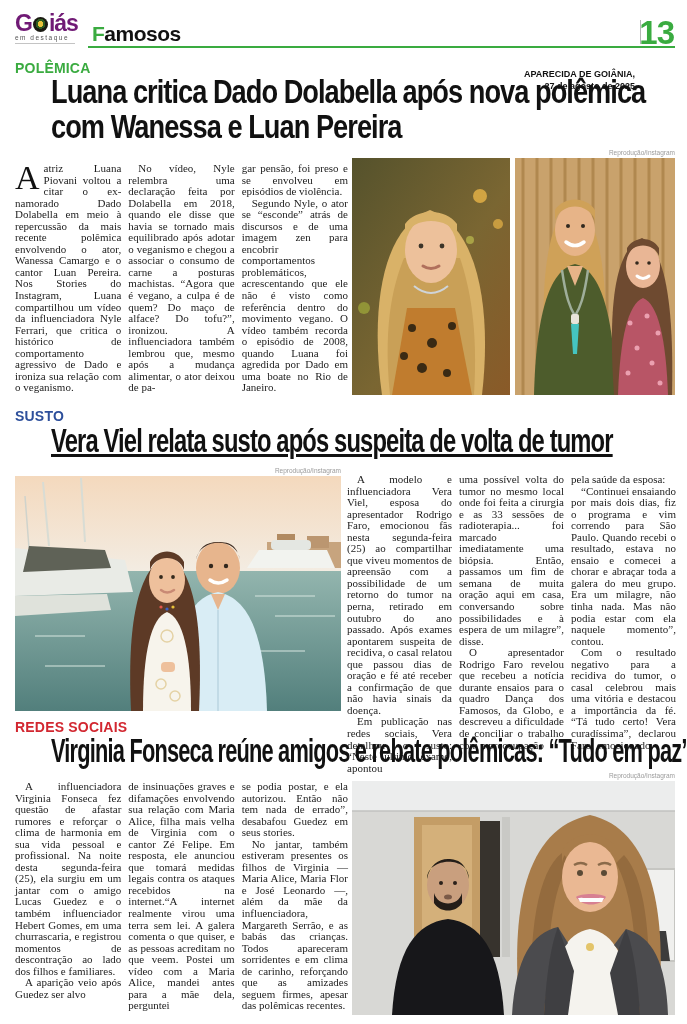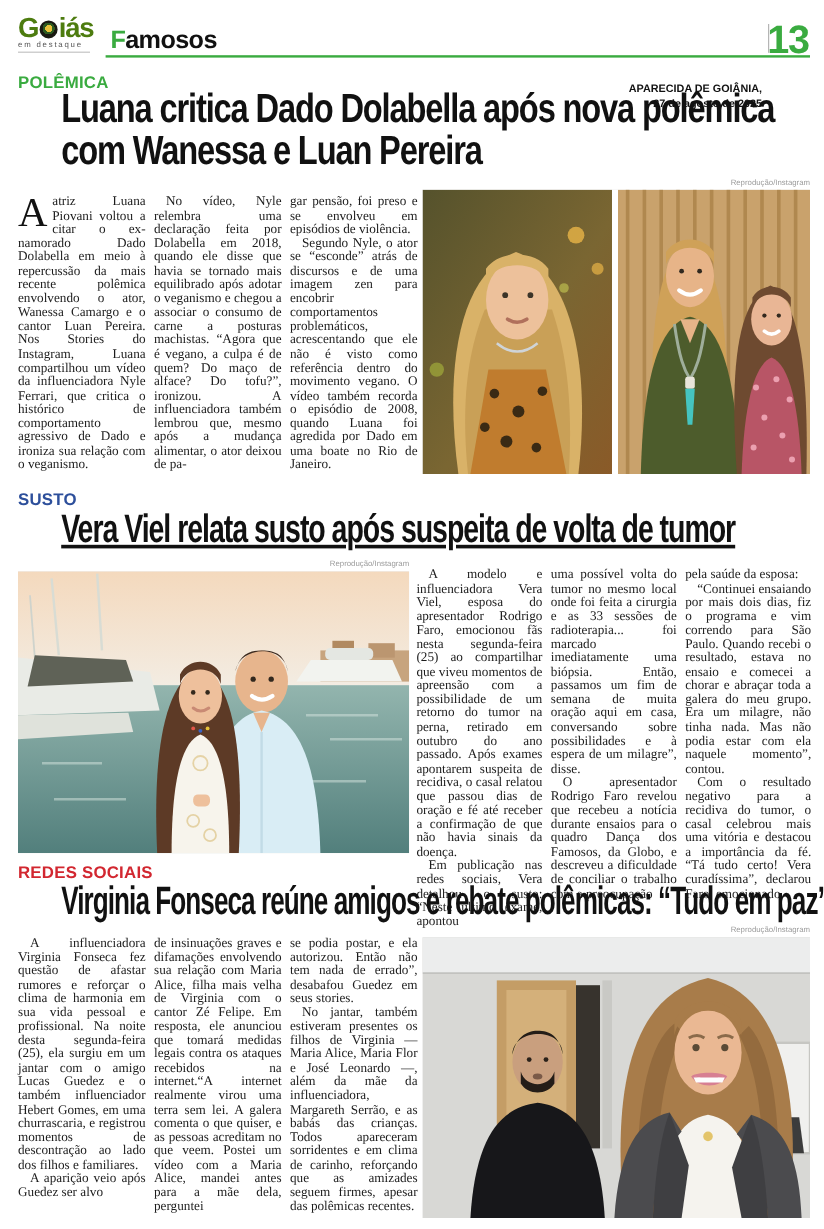--- a/index.html
+++ b/index.html
@@ -34,21 +34,21 @@
   .col p.cont,.col p.lead{text-indent:0;}
   .col p+p{margin-top:0;}
   .dropcap{float:left;font-size:34px;line-height:28px;padding:1px 4px 0 0;font-weight:normal;color:#111;}
   .photo{overflow:hidden;background:#eee;}
   .photo svg{display:block;width:100%;height:100%;}
 </style>
 </head>
 <body>
 
 <div class="abs" style="left:15px;top:13px;">
-  <div class="logo-title" style="color: #4d7c0f;">
+  <div class="logo-title" style="color: #701a75;">
     <span>G</span><span class="logo-emblem"></span><span>iás</span>
   </div>
   <div class="logo-tagline">em destaque</div>
   <div class="logo-rule"></div>
 </div>
 
 <div class="abs section-name" style="left:92px;top:22px;">
   <span style="color: rgb(58, 171, 64);">F</span><span>amosos</span>
 </div>
 

